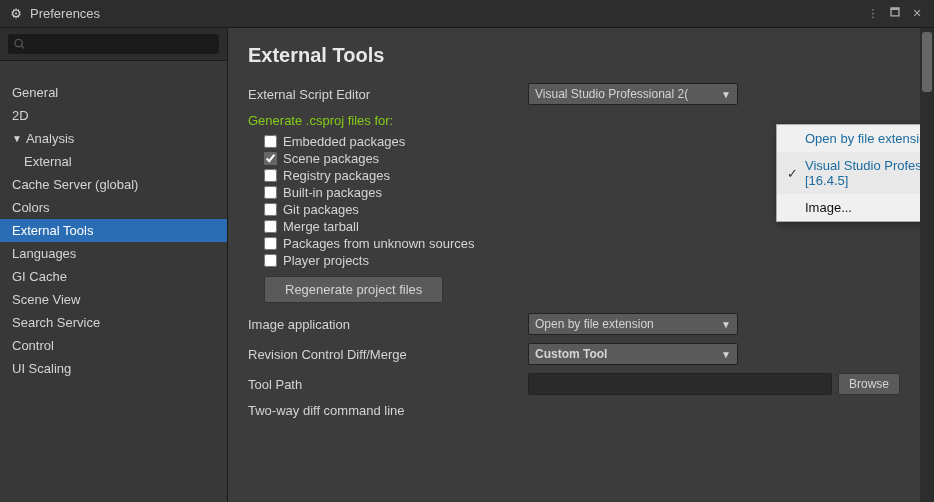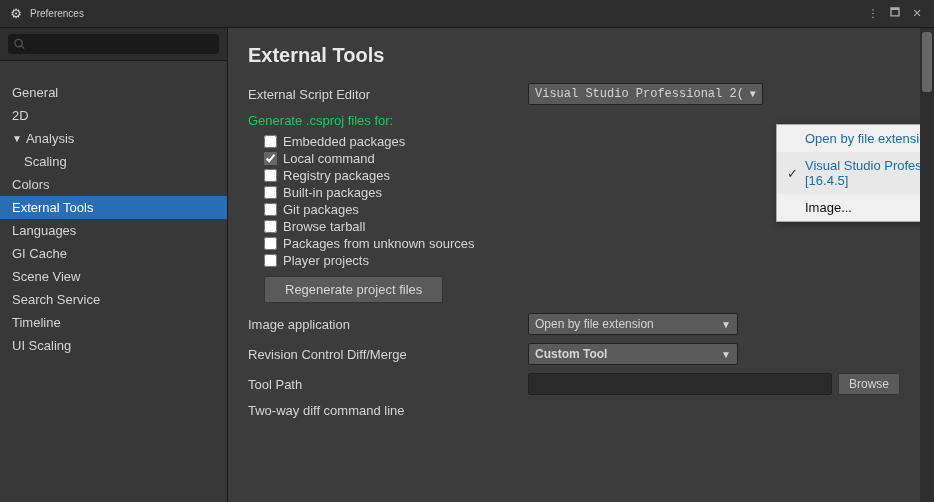--- a/index.html
+++ b/index.html
@@ -28,21 +28,21 @@
     .titlebar-icon {
       width: 16px;
       height: 16px;
       margin-right: 6px;
       display: flex;
       align-items: center;
       justify-content: center;
     }
     .titlebar-title {
       color: #ccc;
-      font-size: 10px;
+      font-size: 13px;
     }
     .titlebar-controls {
       margin-left: auto;
       display: flex;
       gap: 4px;
     }
     .titlebar-btn {
       width: 18px;
       height: 18px;
       display: flex;
@@ -207,21 +207,21 @@
       color: #333;
     }
     .dropdown-menu-item .item-blue {
       color: #1a6ba0;
     }
     .dropdown-menu-item .item-vs {
       color: #1a6ba0;
     }
 
     .section-label {
-      color: #22c55e;
+      color: #84cc16;
       font-size: 13px;
       margin-bottom: 6px;
       margin-top: 4px;
     }
     .checkbox-item {
       display: flex;
       align-items: center;
       margin-bottom: 2px;
     }
     .checkbox-item input[type=checkbox] {
@@ -336,91 +336,94 @@
         <span>General</span>
       </div>
       <div class="nav-item">
         <span>2D</span>
       </div>
       <div class="nav-item">
         <span class="arrow">▼</span>
         <span>Analysis</span>
       </div>
       <div class="nav-item sub">
-        <span>Scaling</span>
+        <span>External</span>
+      </div>
+      <div class="nav-item">
+        <span>Cache Server (global)</span>
       </div>
       <div class="nav-item">
         <span>Colors</span>
       </div>
       <div class="nav-item active">
         <span>External Tools</span>
       </div>
       <div class="nav-item">
         <span>Languages</span>
       </div>
       <div class="nav-item">
         <span>GI Cache</span>
       </div>
       <div class="nav-item">
         <span>Scene View</span>
       </div>
       <div class="nav-item">
         <span>Search Service</span>
       </div>
       <div class="nav-item">
-        <span>Timeline</span>
+        <span>Control</span>
       </div>
       <div class="nav-item">
         <span>UI Scaling</span>
       </div>
     </div>
   </div>
 
   <div class="content-scroll">
     <div class="content">
       <div class="content-inner">
         <div class="page-title">External Tools</div>
 
         <div class="field-row">
           <div class="field-label">External Script Editor</div>
           <div class="field-control">
-            <div class="dropdown" style="min-width:210px;font-family:Liberation Mono, monospace;">
+            <div class="dropdown" style="min-width:210px;">
               <span class="dropdown-text">Visual Studio Professional 2(</span>
               <span class="dropdown-arrow">▼</span>
             </div>
           </div>
         </div>
 
         <div class="generate-section">
           <div class="section-label">Generate .csproj files for:</div>
           <div class="generate-checkboxes">
 
             <div class="checkbox-item">
               <input type="checkbox" id="cb-embedded" style="">
               <span class="cb-label">Embedded packages</span>
             </div>
             <div class="checkbox-item">
               <input type="checkbox" id="cb-local" checked="" style="">
-              <span class="cb-label">Local command</span>
+              <span class="cb-label">Scene packages</span>
             </div>
             <div class="checkbox-item">
               <input type="checkbox" id="cb-registry" style="">
               <span class="cb-label">Registry packages</span>
             </div>
             <div class="checkbox-item">
               <input type="checkbox" id="cb-builtin" style="">
               <span class="cb-label">Built-in packages</span>
             </div>
             <div class="checkbox-item">
               <input type="checkbox" id="cb-git" style="">
               <span class="cb-label">Git packages</span>
             </div>
             <div class="checkbox-item">
               <input type="checkbox" id="cb-tarball" style="">
-              <span class="cb-label">Browse tarball</span>
+              <span class="cb-label">Merge tarball</span>
             </div>
             <div class="checkbox-item">
               <input type="checkbox" id="cb-unknown" style="">
               <span class="cb-label">Packages from unknown sources</span>
             </div>
             <div class="checkbox-item">
               <input type="checkbox" id="cb-player" style="">
               <span class="cb-label">Player projects</span>
             </div>
           </div>

